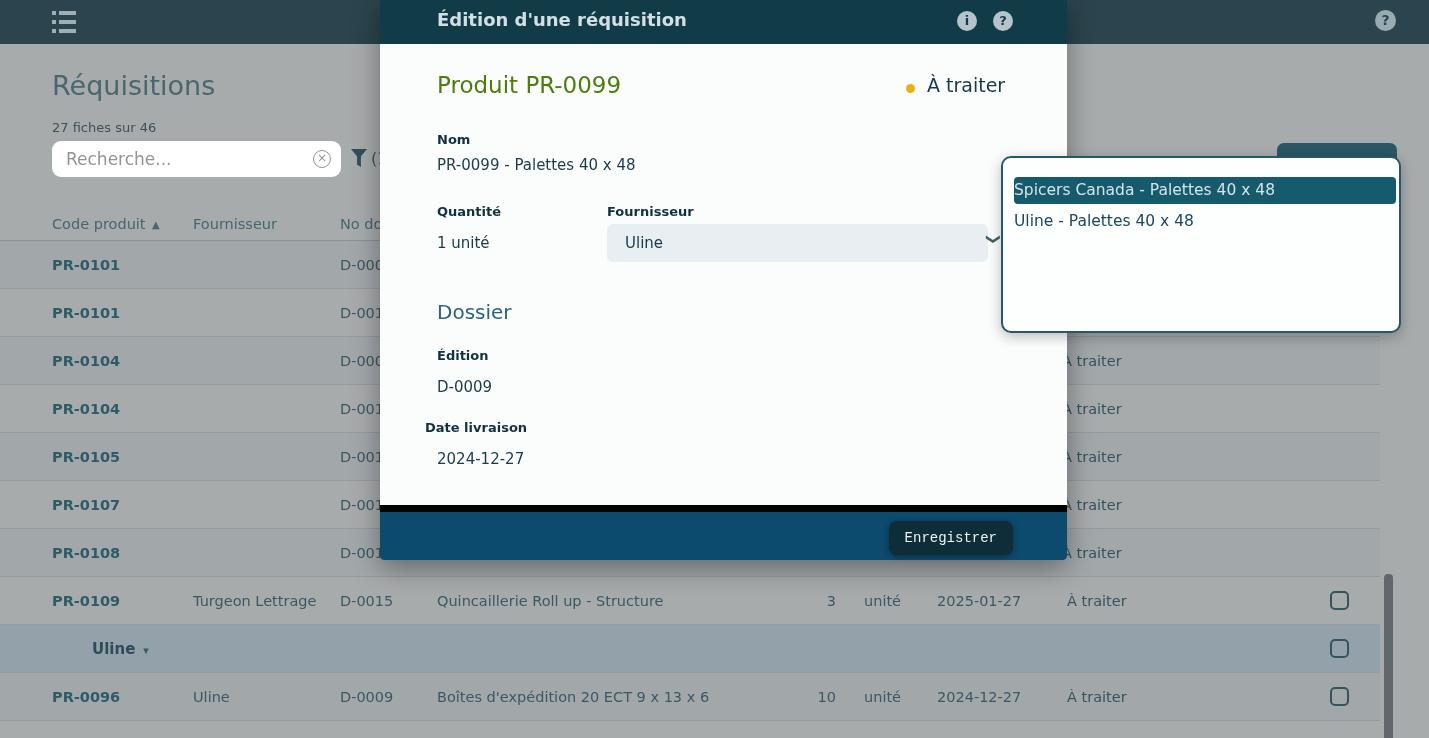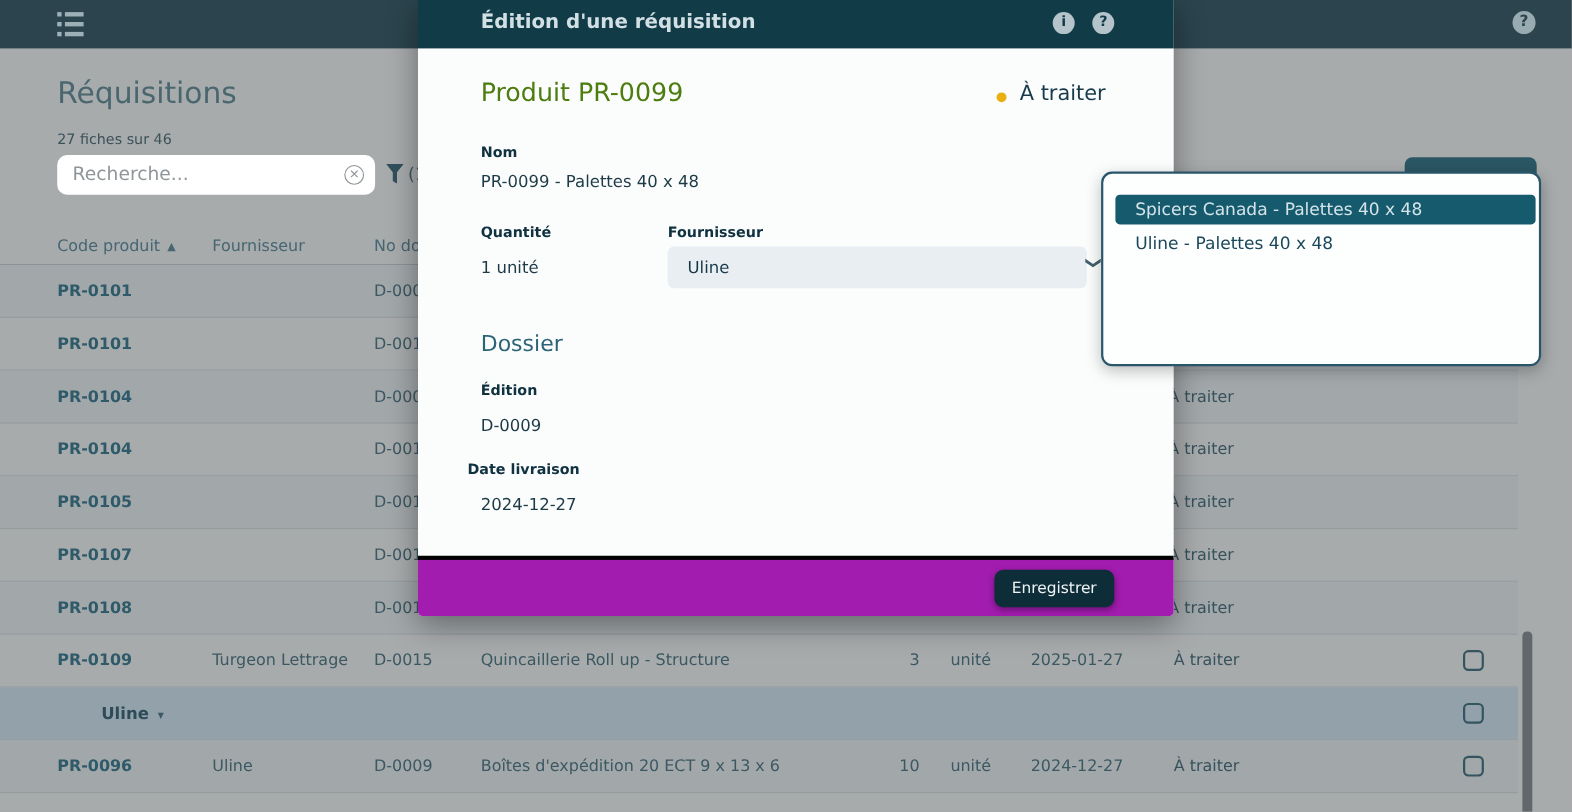--- a/index.html
+++ b/index.html
@@ -54,26 +54,26 @@
   .modal-title { position:absolute; left:57px; top:9px; font-size:18px; font-weight:600; color:#d2e0e5;text-align:center; }
   .hicon { position:absolute; top:11px; width:20px; height:20px; border-radius:50%; background:#b5c4ca; color:#113b47; font-size:13px; font-weight:bold; text-align:center; line-height:20px; }
   .product-title { position:absolute; left:57px; top:72px; font-size:23px; color:#4d7c0f; }
   .status-dot { position:absolute; left:526px; top:84px; width:9px; height:9px; border-radius:50%; background:#e9b011; }
   .status-text { position:absolute; left:547px; top:74px; font-size:19px; color:#17394a; }
   .flabel { position:absolute; font-size:13px; font-weight:bold; color:#0f3140; }
   .fvalue { position:absolute; font-size:15px; color:#1d3b47; }
   .select { position:absolute; left:227px; top:224px; width:381px; height:38px; background:#e8eef2; border-radius:6px; font-size:15px; color:#17394a; line-height:38px; padding-left:18px; }
   .sel-caret { position:absolute; left:608px; top:231px; font-size:14px; color:#41606c; transform:rotate(90deg); z-index:11; }
   .section-title { position:absolute; left:57px; top:300px; font-size:20px; color:#2b6377; }
-  .modal-footer { position:absolute; left:0; top:505px; width:100%; height:55px; background:#a21caf; border-top:4px solid #000000; border-radius:0 0 4px 4px; }
+  .modal-footer { position:absolute; left:0; top:505px; width:100%; height:55px; background:#0c4a6e; border-top:7px solid #000000; border-radius:0 0 4px 4px;font-family:Liberation Mono, monospace; }
   .save-btn { position:absolute; right:54px; top:9px; height:34px; padding:0 16px; background:#0d2d39; color:#eef3f4; font-size:14px; font-family:inherit; border:none; border-radius:8px; box-shadow:0 2px 6px rgba(0,0,0,.35); line-height:34px; }
 
   
   .dropdown { position:absolute; left:1001px; top:156px; width:400px; height:177px; background:#fdfefe; border:2px solid #29566a; border-radius:10px; z-index:30; box-shadow:0 4px 14px rgba(0,0,0,.25); }
-  .opt { position:absolute; left:11px; width:382px; height:27px; font-size:15.5px; line-height:27px; padding-left:18px; color:#1a4759; white-space:nowrap; overflow:hidden; }
+  .opt { position:absolute; left:11px; width:382px; height:27px; font-size:15.5px; line-height:27px; padding-left:0; color:#1a4759; white-space:nowrap; overflow:hidden; }
   .opt.selected { background:#165a6e; color:#d5e4e9; border-radius:4px; }
 </style>
 </head>
 <body>
 
 <div id="canvas">
 
   <div>
     <div class="topbar">
       <div class="menu-icon">

